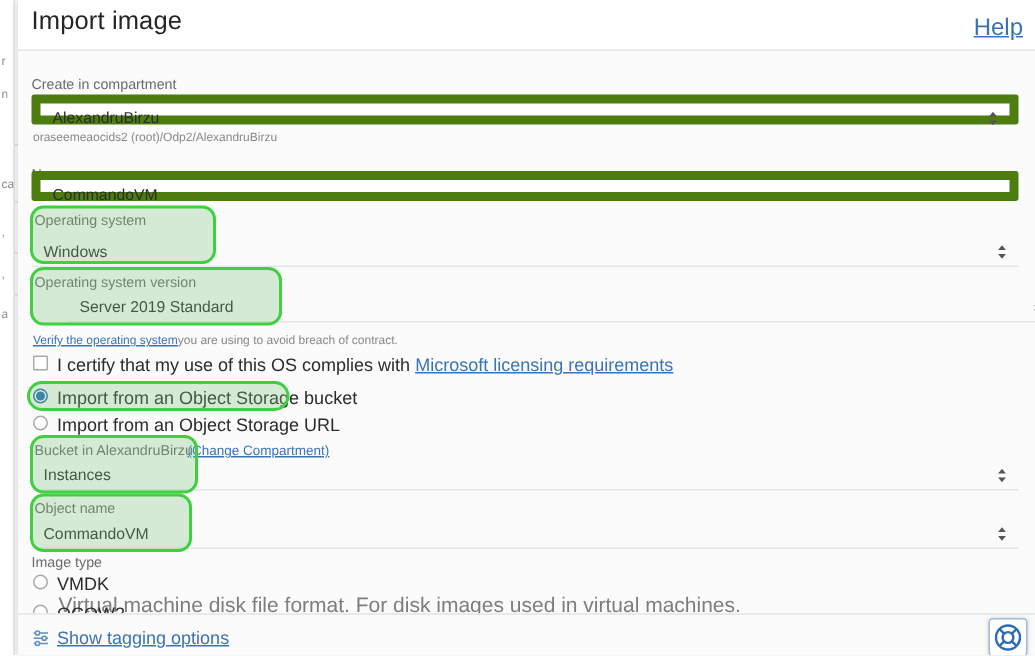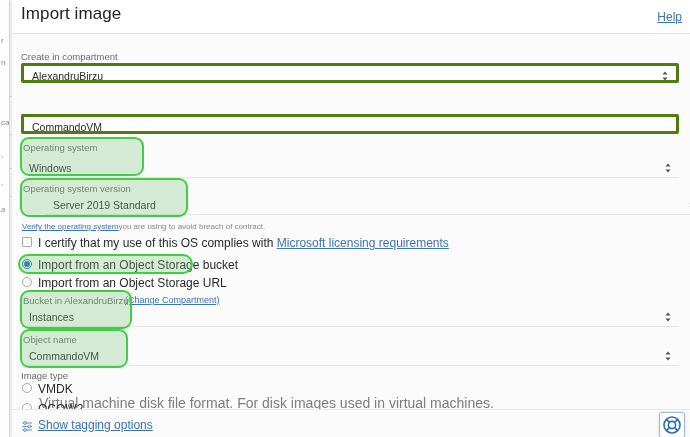--- a/index.html
+++ b/index.html
@@ -67,21 +67,21 @@
   .panel-title {
     position: absolute;
     left: 9px; top: 4px;
     font-size: 17px;
     color: #252525;
     letter-spacing: 0.1px;
   }
   .help-link {
     position: absolute;
     right: 8px; top: 10px;
-    font-size: 12px;
+    font-size: 16px;
     color: #3b73b9;
     text-decoration: underline;
     cursor: pointer;
   }
 
   .panel-body {
     position: relative;
     height: 375px;
     background: #fbfbfb;
     padding: 0;
@@ -107,21 +107,21 @@
     font-size: 8px;
     color: #888888;
     white-space: nowrap;
   }
   .inputbox {
     position: absolute;
     left: 9px;
     width: 658px;
     height: 20px;
     background: #ffffff;
-    border: 3px solid #4d7c0f;
+    border: 6px solid #4d7c0f;
     border-radius: 2px;
     box-sizing: border-box;
   }
   .inputbox.flat {
     border: none;
     border-bottom: 1px solid #e6e6e6;
     background: #fbfbfb;
     border-radius: 0;
   }
   .input-value {
@@ -264,20 +264,21 @@
       <div class="field-label" style="left:9px; top:17px;">Create in compartment</div>
       <div class="inputbox" style="top:29px;">
         <div class="input-value">AlexandruBirzu</div>
         <div class="spinner">
           <svg width="8" height="12" viewBox="0 0 8 12">
               <path d="M4 1.5 L6.6 4.6 L1.4 4.6 Z" fill="#555"></path>
               <path d="M4 10.5 L6.6 7.4 L1.4 7.4 Z" fill="#555"></path>
             </svg>
         </div>
       </div>
+      <div class="helper-text" style="left:10px; top:53px;">oraseemeaocids2 (root)/Odp2/AlexandruBirzu</div>
 
       <div class="field-label" style="left:9px; top:77px;">Name</div>
       <div class="inputbox" style="top:80px;">
         <div class="input-value">CommandoVM</div>
       </div>
 
       <div class="field-label" style="left:11px; top:108px;">Operating system</div>
       <div class="inputbox flat" style="top:124px;">
         <div class="input-value">Windows</div>
         <div class="spinner">

